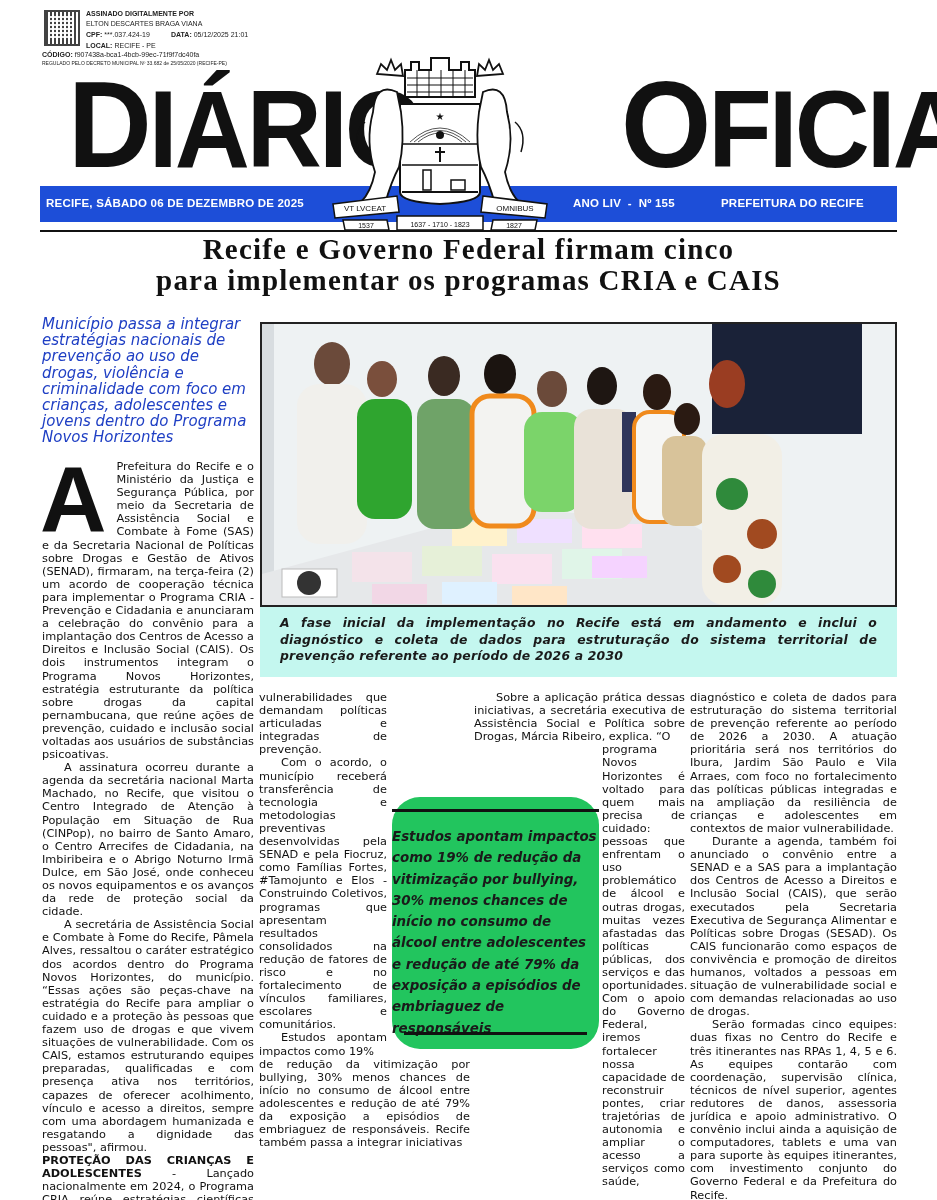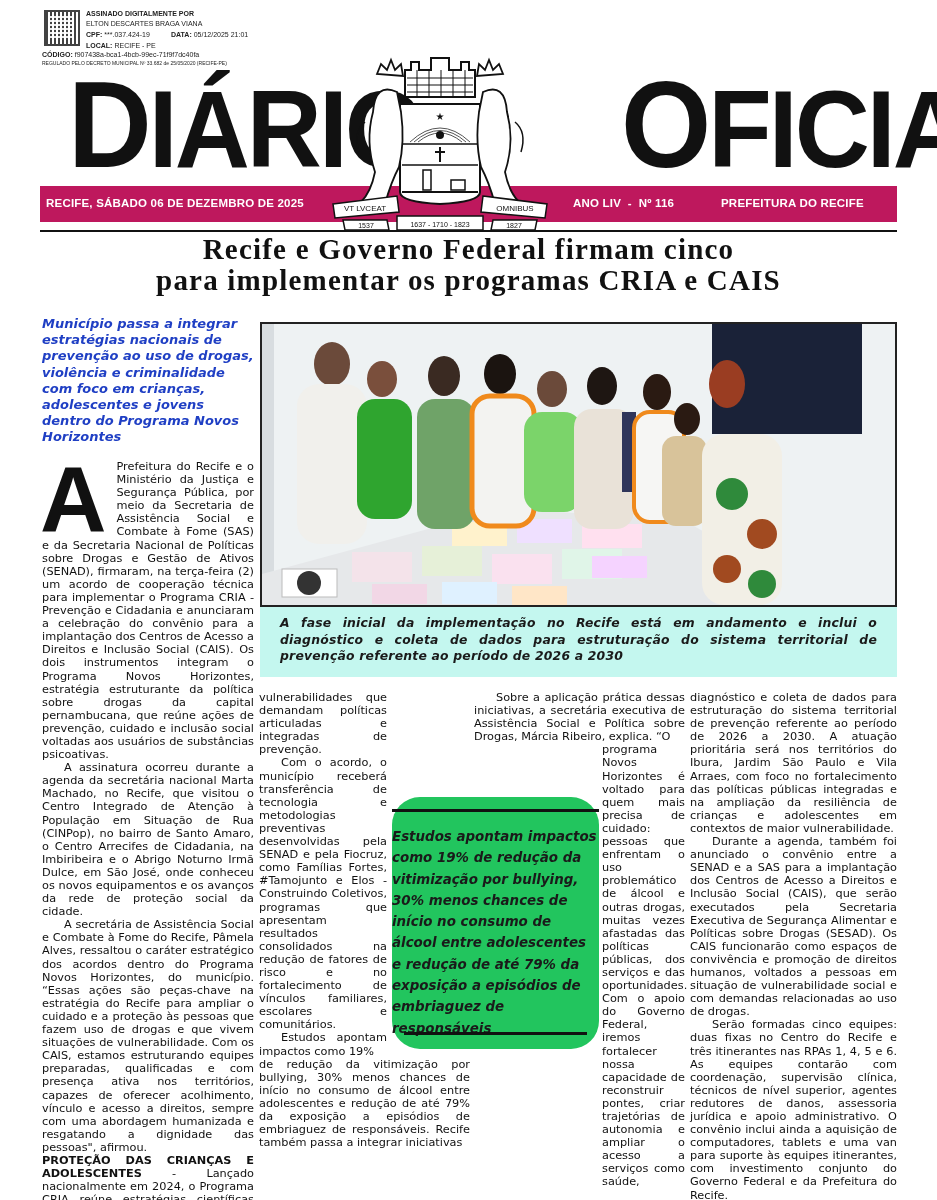--- a/index.html
+++ b/index.html
@@ -17,31 +17,31 @@
   .sig-line { position: absolute; font-size: 7px; white-space: nowrap; color: #222; }
   .sig-b { font-weight: bold; }
 
   
   .mast { position: absolute; left: 40px; top: 62px; width: 857px; height: 130px; margin-left: 28px; }
   .mast-word { position: absolute; top: 8px; font-family: "Liberation Sans", sans-serif; font-weight: bold; font-size: 104px; line-height: 110px; letter-spacing: -3px; color: #111; transform: scaleY(1.05); }
   .mast-word .big { font-size: 116px; }
   .mast-left { left: 0px; }
   .mast-right { left: 553px; }
 
-  .band { position: absolute; left: 40px; top: 186px; width: 857px; height: 36px; background: #be185d; }
+  .band { position: absolute; left: 40px; top: 186px; width: 857px; height: 36px; background: #1d4ed8; }
   .band-text { position: absolute; top: 11px; color: #fff; font-family: "Liberation Sans", sans-serif; font-weight: bold; font-size: 11.5px; letter-spacing: .2px; white-space: nowrap; }
   .rule-top { position: absolute; left: 40px; top: 230px; width: 857px; height: 2px; background: #111; }
 
   
   .crest { position: absolute; left: 325px; top: 52px; width: 230px; height: 180px; }
 
   
   .headline { position: absolute; left: 40px; top: 234px; width: 857px; text-align: center; font-family: "Liberation Serif", serif; font-weight: bold; font-size: 29px; line-height: 31px; letter-spacing: 1.2px; color: #111; }
 
-  .deck { position: absolute; left: 42px; top: 316px; width: 215px; color: #1f3fc4; font-style: italic; font-weight: bold; font-size: 13px; line-height: 16.2px; }
+  .deck { position: absolute; left: 42px; top: 316px; width: 215px; color: #1f3fc4; font-style: italic; font-weight: normal; font-size: 15px; line-height: 16.2px; }
 
   .credit { position: absolute; right: 40px; top: 323px; font-family: "Liberation Serif", serif; font-weight: bold; font-size: 8px; }
 
   .photo { position: absolute; left: 260px; top: 322px; width: 637px; height: 285px; border: 2px solid #222; overflow: hidden; background: #e9eef0; }
 
   .caption-box { position: absolute; left: 260px; top: 607px; width: 637px; height: 70px; background: #c4f7ef; padding: 8px 20px; }
   .caption { font-style: italic; font-weight: bold; font-size: 12.4px; line-height: 16.5px; text-align: justify; letter-spacing: .2px; color: #1a1a1a; }
 
   
   .col { position: absolute; font-size: 11.3px; line-height: 13.1px; text-align: justify; color: #111; hyphens: manual; }
@@ -81,21 +81,21 @@
   <div class="sig-line" style="left:2px;top:52px;font-size:5px;">REGULADO PELO DECRETO MUNICIPAL Nº 33.682 de 25/05/2020 (RECIFE-PE)</div>
 </div>
 
 <div class="mast">
   <div class="mast-word mast-left"><span class="big">D</span><span>IÁRIO</span></div>
   <div class="mast-word mast-right"><span class="big">O</span><span>FICIAL</span></div>
 </div>
 
 <div class="band">
   <div class="band-text" style="left:6px;">RECIFE, SÁBADO 06 DE DEZEMBRO DE 2025</div>
-  <div class="band-text" style="left:533px;white-space:pre;">ANO LIV  -  Nº 116</div>
+  <div class="band-text" style="left:533px;white-space:pre;">ANO LIV  -  Nº 155</div>
   <div class="band-text" style="left:681px;">PREFEITURA DO RECIFE</div>
 </div>
 
 <div class="crest">
   <svg width="230" height="180" viewBox="0 0 230 180">
 
     <g fill="#fff" stroke="#111" stroke-width="2">
       <path d="M80 45 L80 18 L86 18 L86 10 L94 10 L94 18 L106 18 L106 6 L124 6 L124 18 L136 18 L136 10 L144 10 L144 18 L150 18 L150 45 Z"></path>
     </g>
     <g stroke="#111" stroke-width="1">

